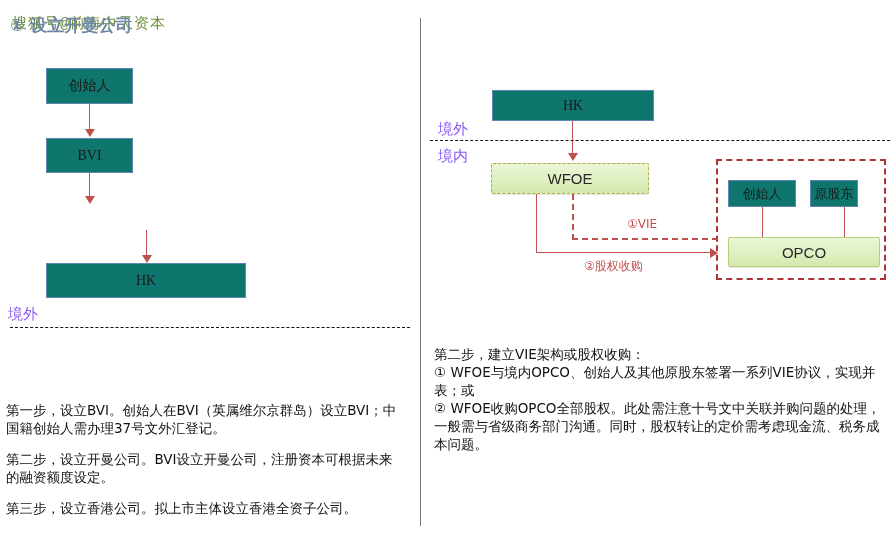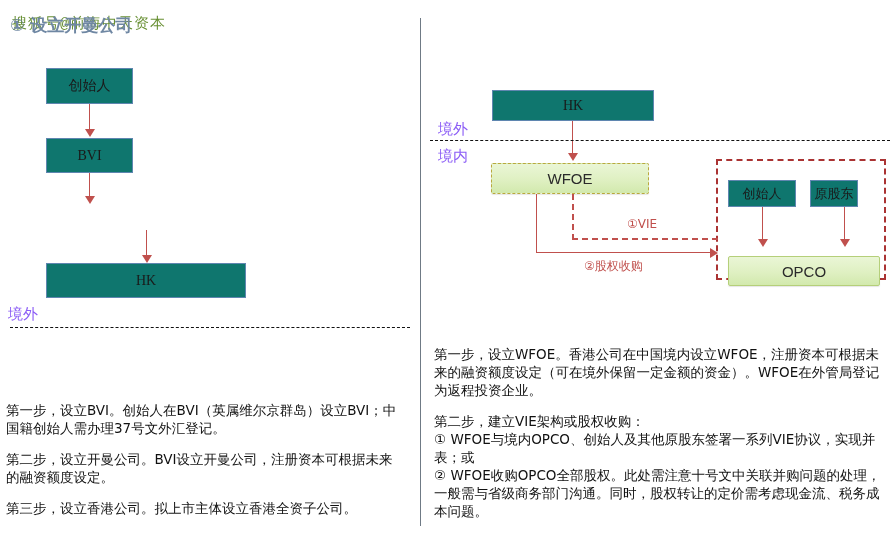--- a/index.html
+++ b/index.html
@@ -166,32 +166,31 @@
   </div>
   <div class="arrow-v" style="left:762px;top:207px;height:33px;"></div>
   <div class="arrow-head-down" style="left:757.5px;top:239px;"></div>
 
   <div class="box box-blue cjk" style="left:810px;top:180px;width:48px;height:27px;font-size:13px;">
     <span>原股东</span>
   </div>
   <div class="arrow-v" style="left:844px;top:207px;height:33px;"></div>
   <div class="arrow-head-down" style="left:839.5px;top:239px;"></div>
 
-  <div class="box box-green" style="left:728px;top:256px;width:152px;height:30px;">
+  <div class="box box-green" style="left:728px;top:237px;width:152px;height:30px;">
     <span>OPCO</span>
   </div>
 
   <div class="red-dashed-L" style="left:572px;top:194px;width:146px;height:46px;"></div>
   <div class="annot" style="left:624px;top:217px;background:#fff;padding:0 3px;">①VIE</div>
 
   <div class="arrow-v" style="left:536px;top:194px;height:59px;"></div>
   <div class="line-h" style="left:536px;top:252px;width:176px;"></div>
   <div class="arrow-head-right" style="left:710px;top:247.5px;"></div>
   <div class="annot" style="left:584px;top:258px;">②股权收购</div>
 
   <div class="para" style="left:434px;top:345px;width:450px;">
-    <p>第一步，设立WFOE。香港公司在中国境内设立WFOE，注册资本可根据未来的融资额度设定（可在境外保留一定金额的资金）。WFOE在外管局登记为返程投资企业。</p>
     <p style="white-space:pre-line;">第二步，建立VIE架构或股权收购：
 ① WFOE与境内OPCO、创始人及其他原股东签署一系列VIE协议，实现并表；或
 ② WFOE收购OPCO全部股权。此处需注意十号文中关联并购问题的处理，一般需与省级商务部门沟通。同时，股权转让的定价需考虑现金流、税务成本问题。</p>
   </div>
 
 </div>
 
 </body></html>

